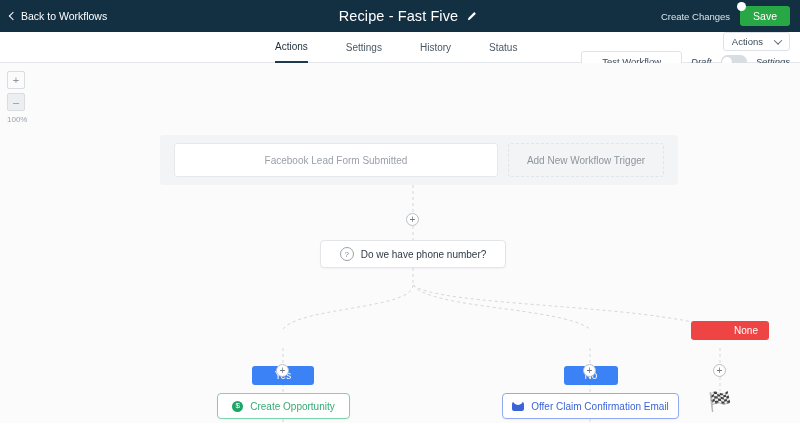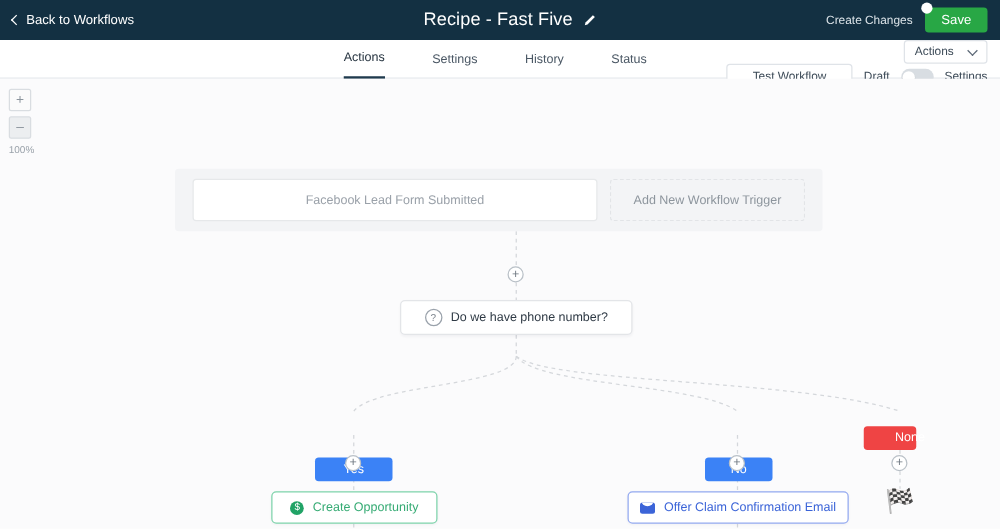--- a/index.html
+++ b/index.html
@@ -170,20 +170,21 @@
     font-size: 9.5px;
     color: #3c4a57;
     padding: 4px 20px;
     cursor: pointer;
     font-family: inherit;
     white-space: nowrap;
   }
   .switch-label {
     font-size: 9.5px;
     color: #3c4a57;
+    font-style: italic;
   }
   .switch {
     width: 26px;
     height: 13px;
     border-radius: 7px;
     background: #d8dde2;
     position: relative;
     cursor: pointer;
     flex: none;
   }
@@ -230,21 +231,21 @@
   .zbtn.minus { background: #eceef0; }
   .zoom-pct {
     font-size: 8px;
     color: #9aa2aa;
     margin-top: 1px;
   }
 
   
   .trigger-panel {
     position: absolute;
-    left: 140px;
+    left: 160px;
     top: 72px;
     width: 518px;
     height: 50px;
     background: #f3f4f6;
     border-radius: 3px;
     display: flex;
     align-items: center;
     padding: 0 14px;
     box-sizing: border-box;
     gap: 10px;
@@ -492,21 +493,21 @@
 
   <div class="plus" style="left:406px; top:150px;">+</div>
 
   <div class="node node-cond" style="left:320px; top:177px; width:186px;">
     <span class="ic-qmark">?</span>
     <span>Do we have phone number?</span>
   </div>
 
   <div class="pill pill-blue" style="left:252px; top:266px; width:62px;">Yes</div>
   <div class="pill pill-blue" style="left:564px; top:266px; width:54px;">No</div>
-  <div class="pill pill-red" style="left:691px; top:278px; width:42px;padding-left:32px;">None</div>
+  <div class="pill pill-red" style="left:691px; top:258px; width:78px;padding-left:32px;">None</div>
 
   <div class="plus" style="left:276px; top:301px;">+</div>
   <div class="plus" style="left:583px; top:301px;">+</div>
   <div class="plus" style="left:713px; top:301px;">+</div>
 
   <div class="node node-green" style="left:217px; top:330px; width:133px;">
     <span class="icon-circ ic-green">$</span>
     <span>Create Opportunity</span>
   </div>
 

